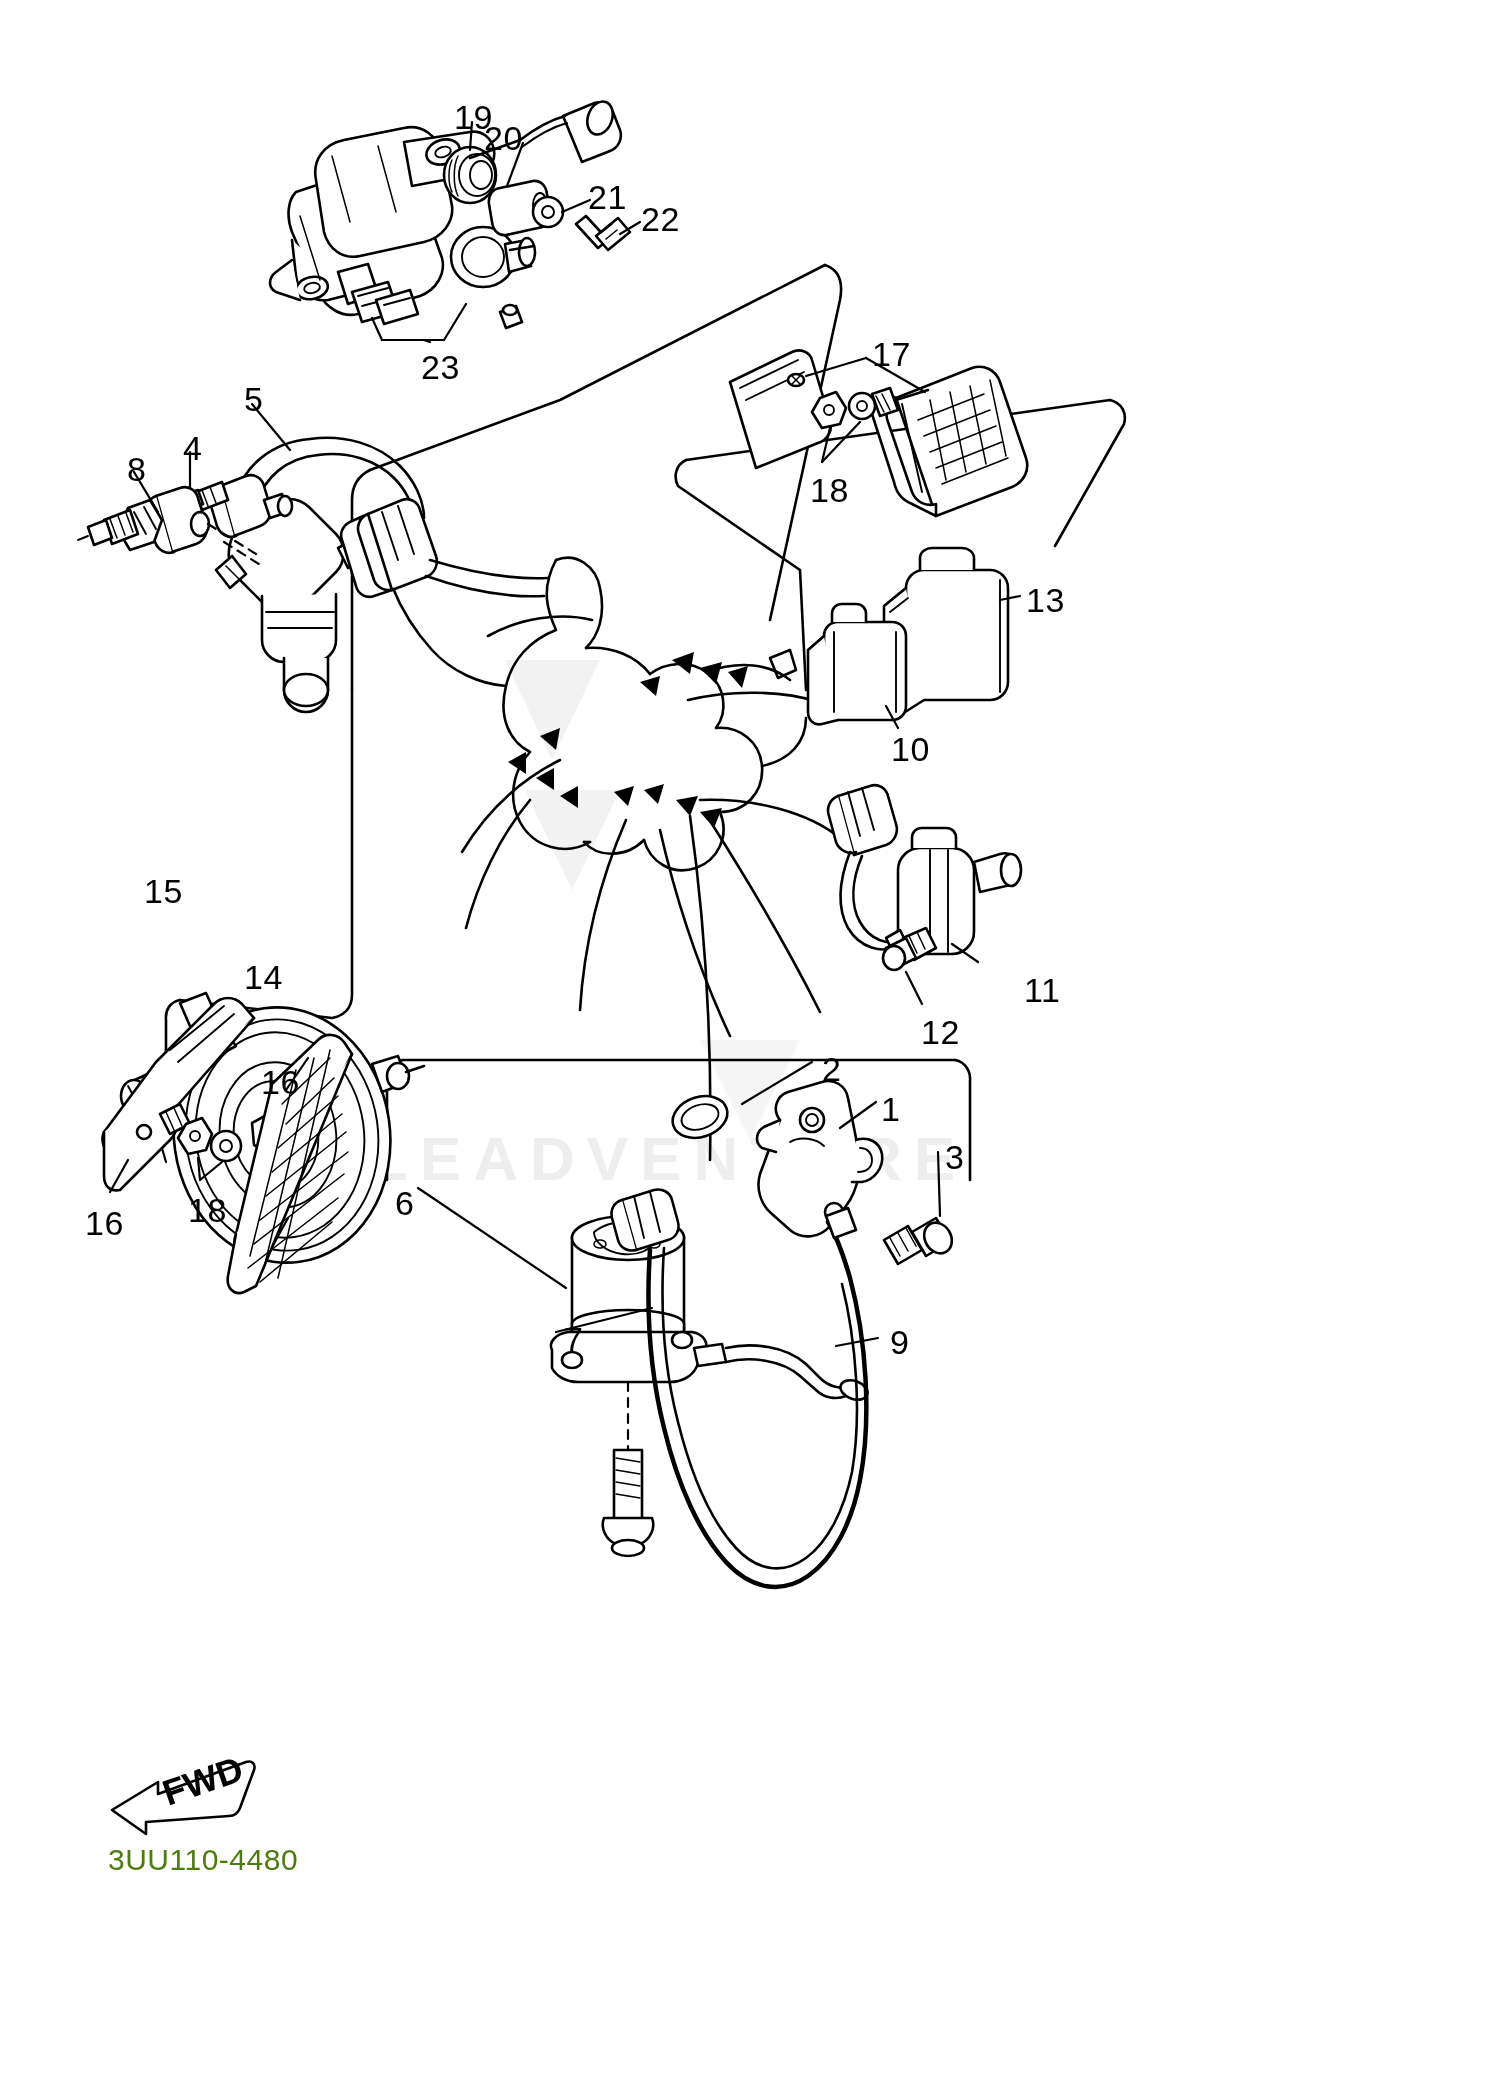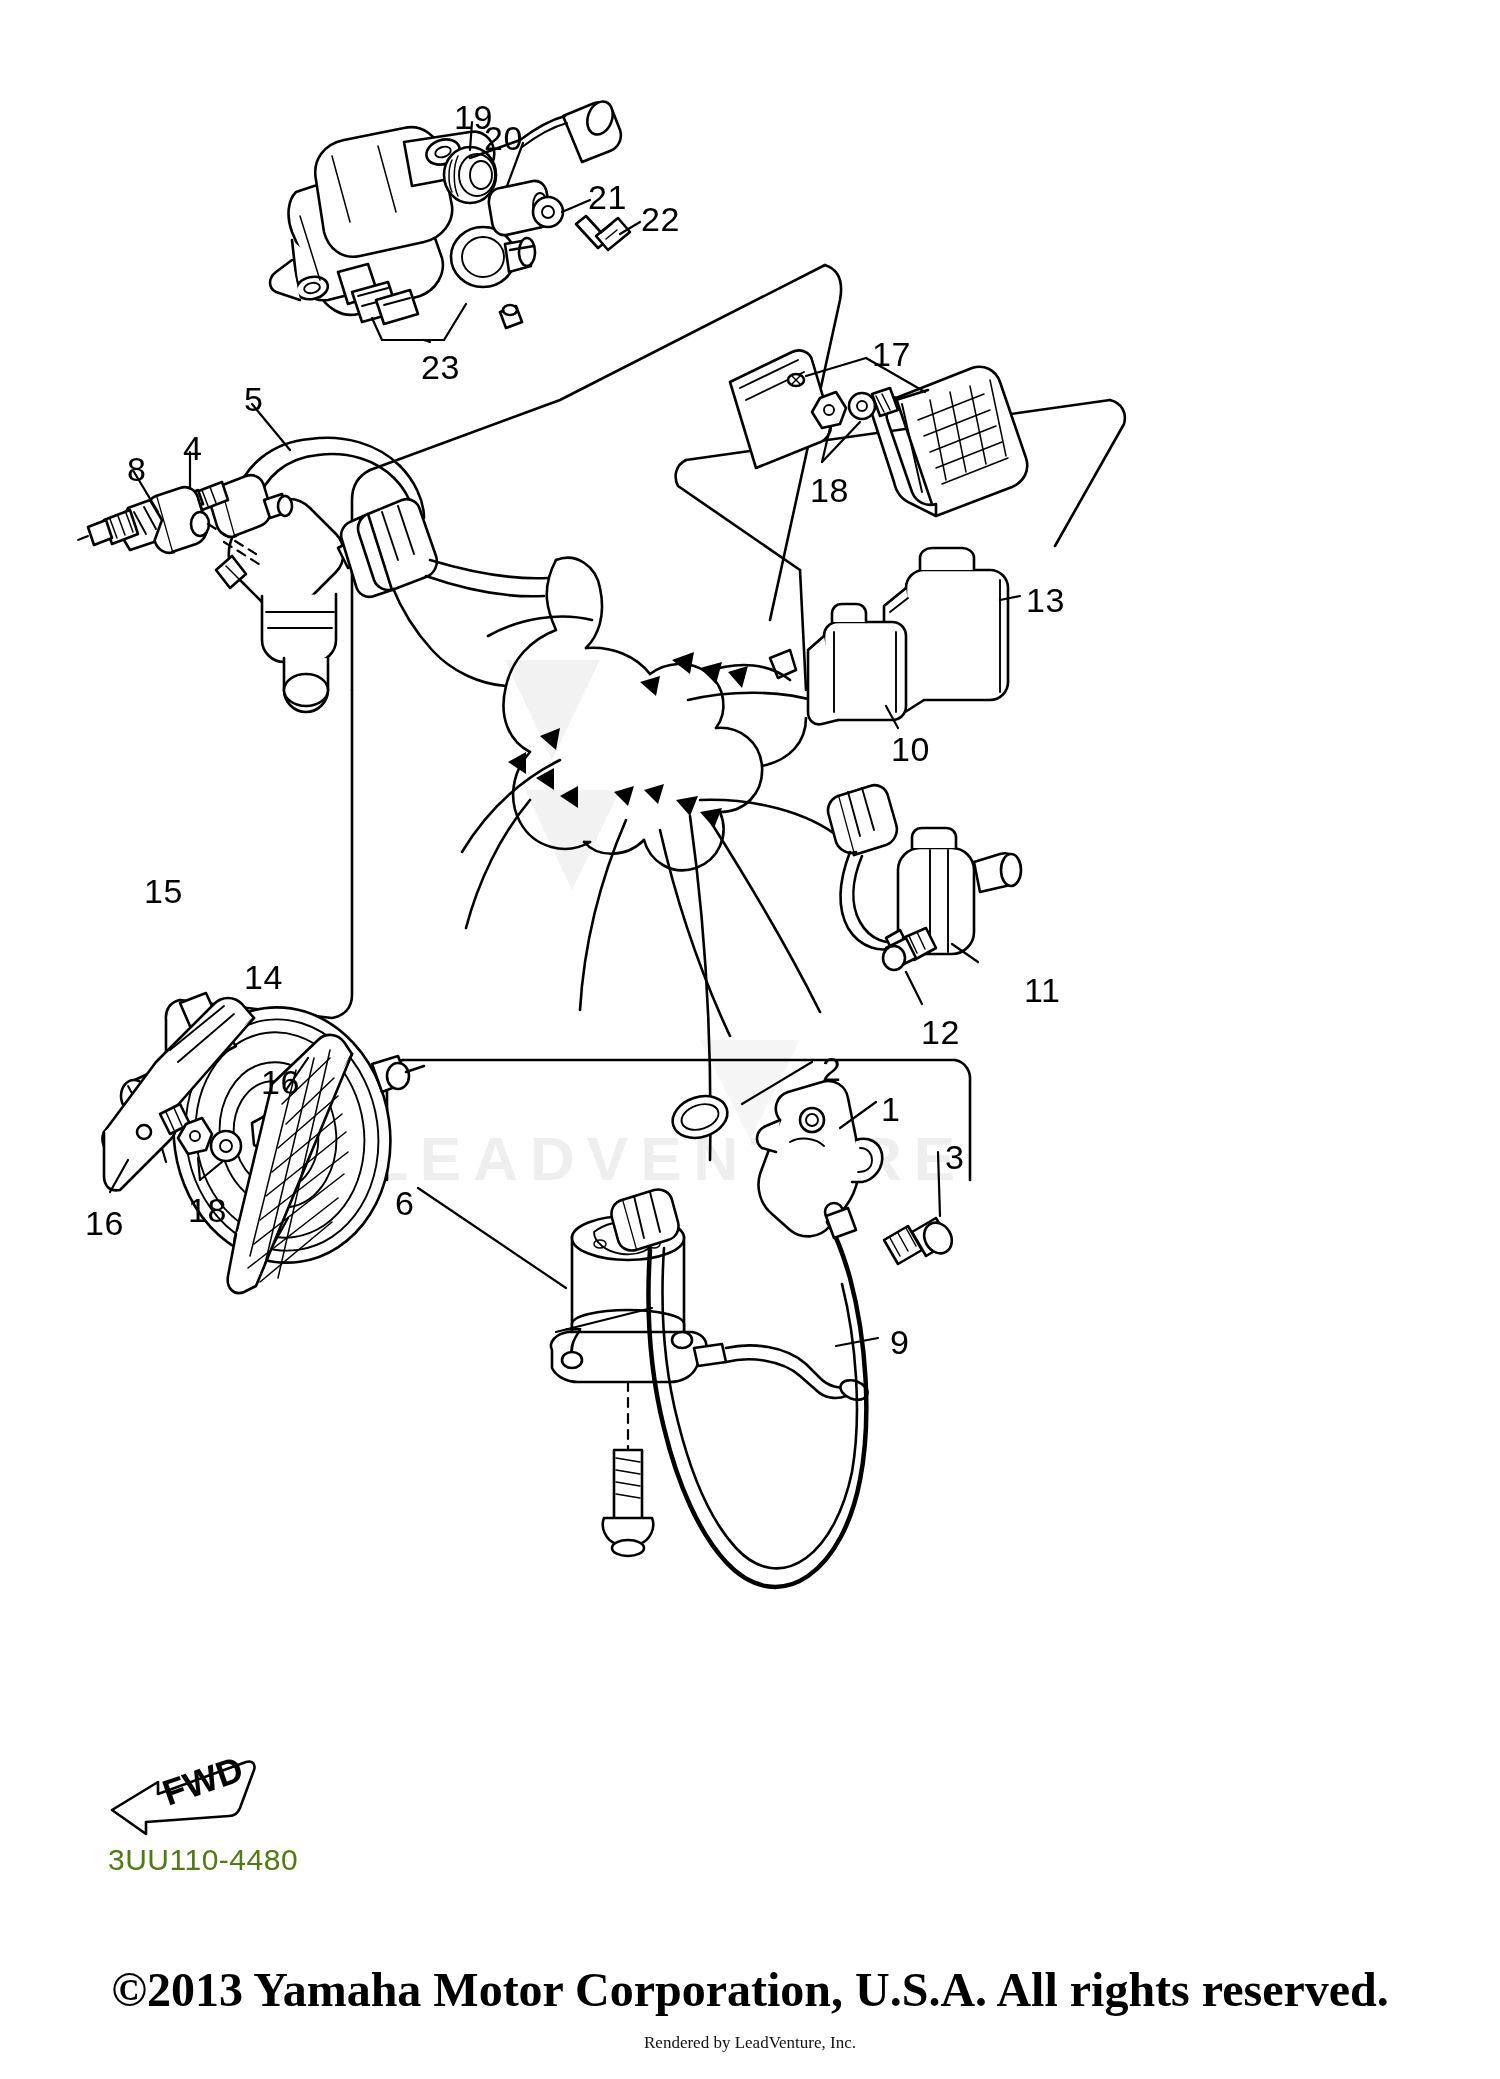--- a/index.html
+++ b/index.html
@@ -715,18 +715,14 @@
     <div class="callout" style="left:822px; top:1052px;">2</div>
     <div class="callout" style="left:881px; top:1092px;">1</div>
     <div class="callout" style="left:945px; top:1140px;">3</div>
     <div class="callout" style="left:395px; top:1186px;">6</div>
     <div class="callout" style="left:564px; top:1322px;">7</div>
     <div class="callout" style="left:890px; top:1325px;">9</div>
   </div>
 
   <div id="part-code">3UU110-4480</div>
 
-  <div id="copyright-bar">
-    <span id="copyright-text">©2013 Yamaha Motor Corporation, U.S.A. All rights reserved.</span>
-  </div>
-  <div id="rendered-by">Rendered by LeadVenture, Inc.</div>
 
 </div>
 
 </body></html>

